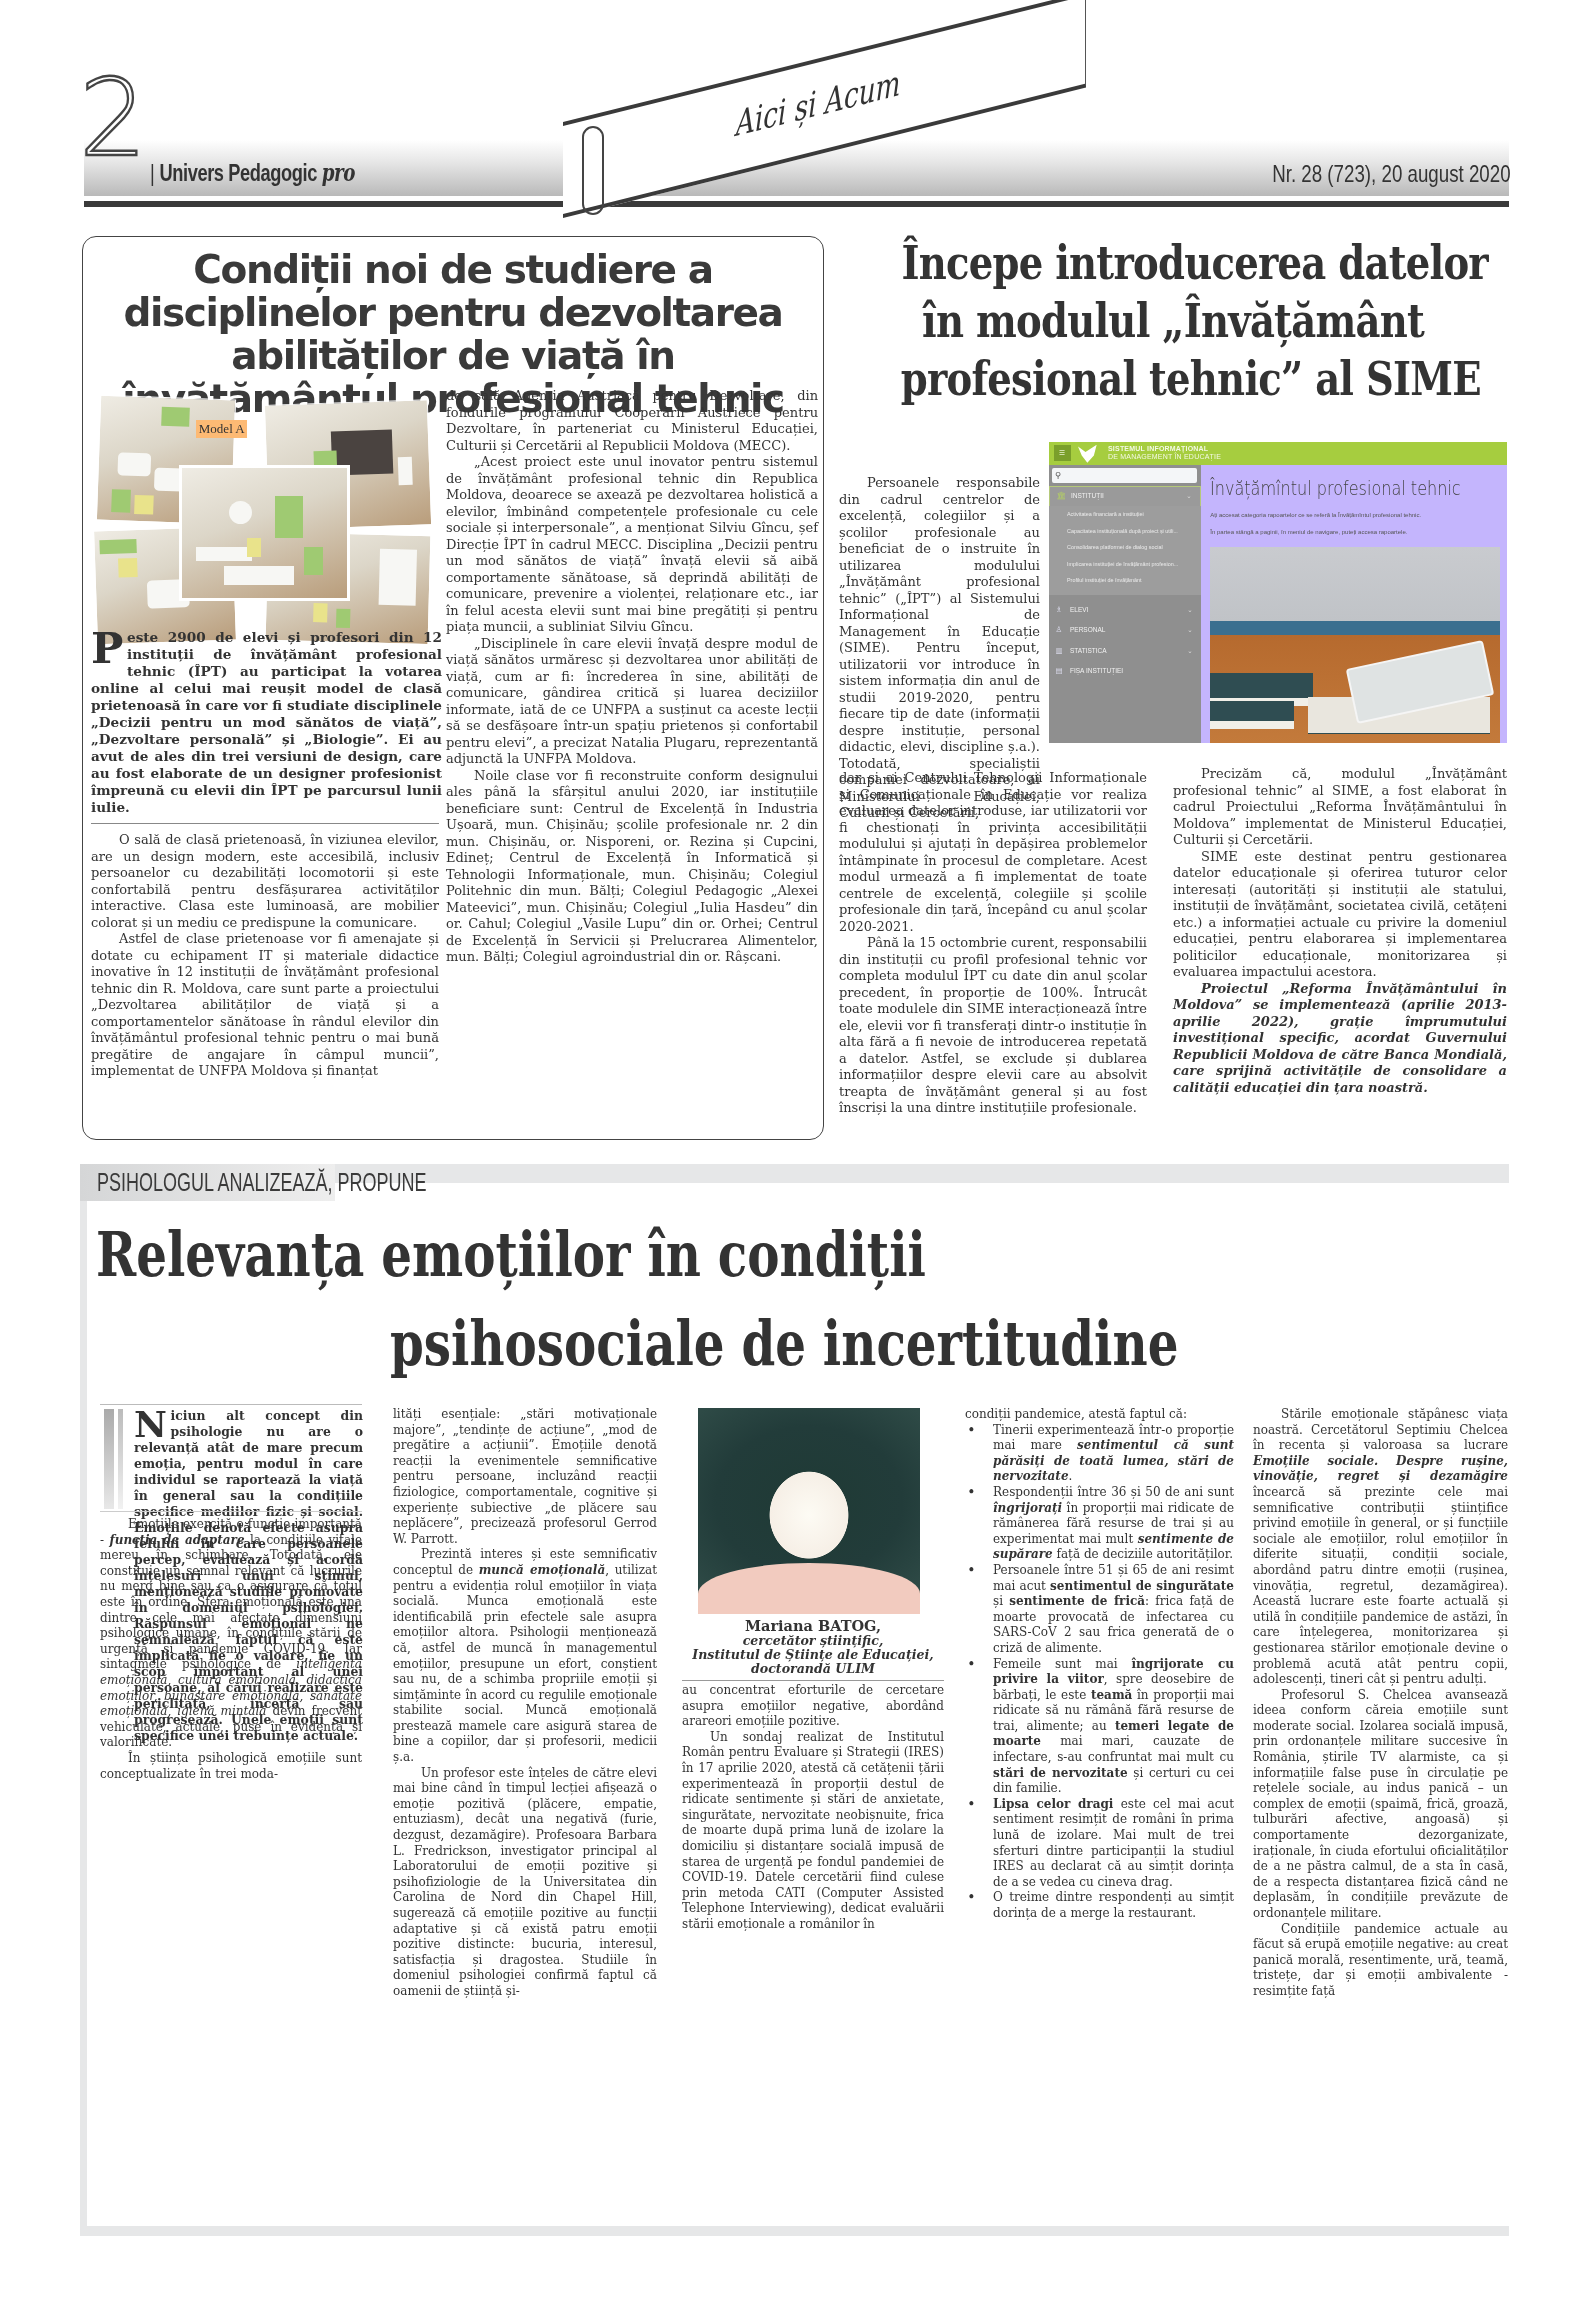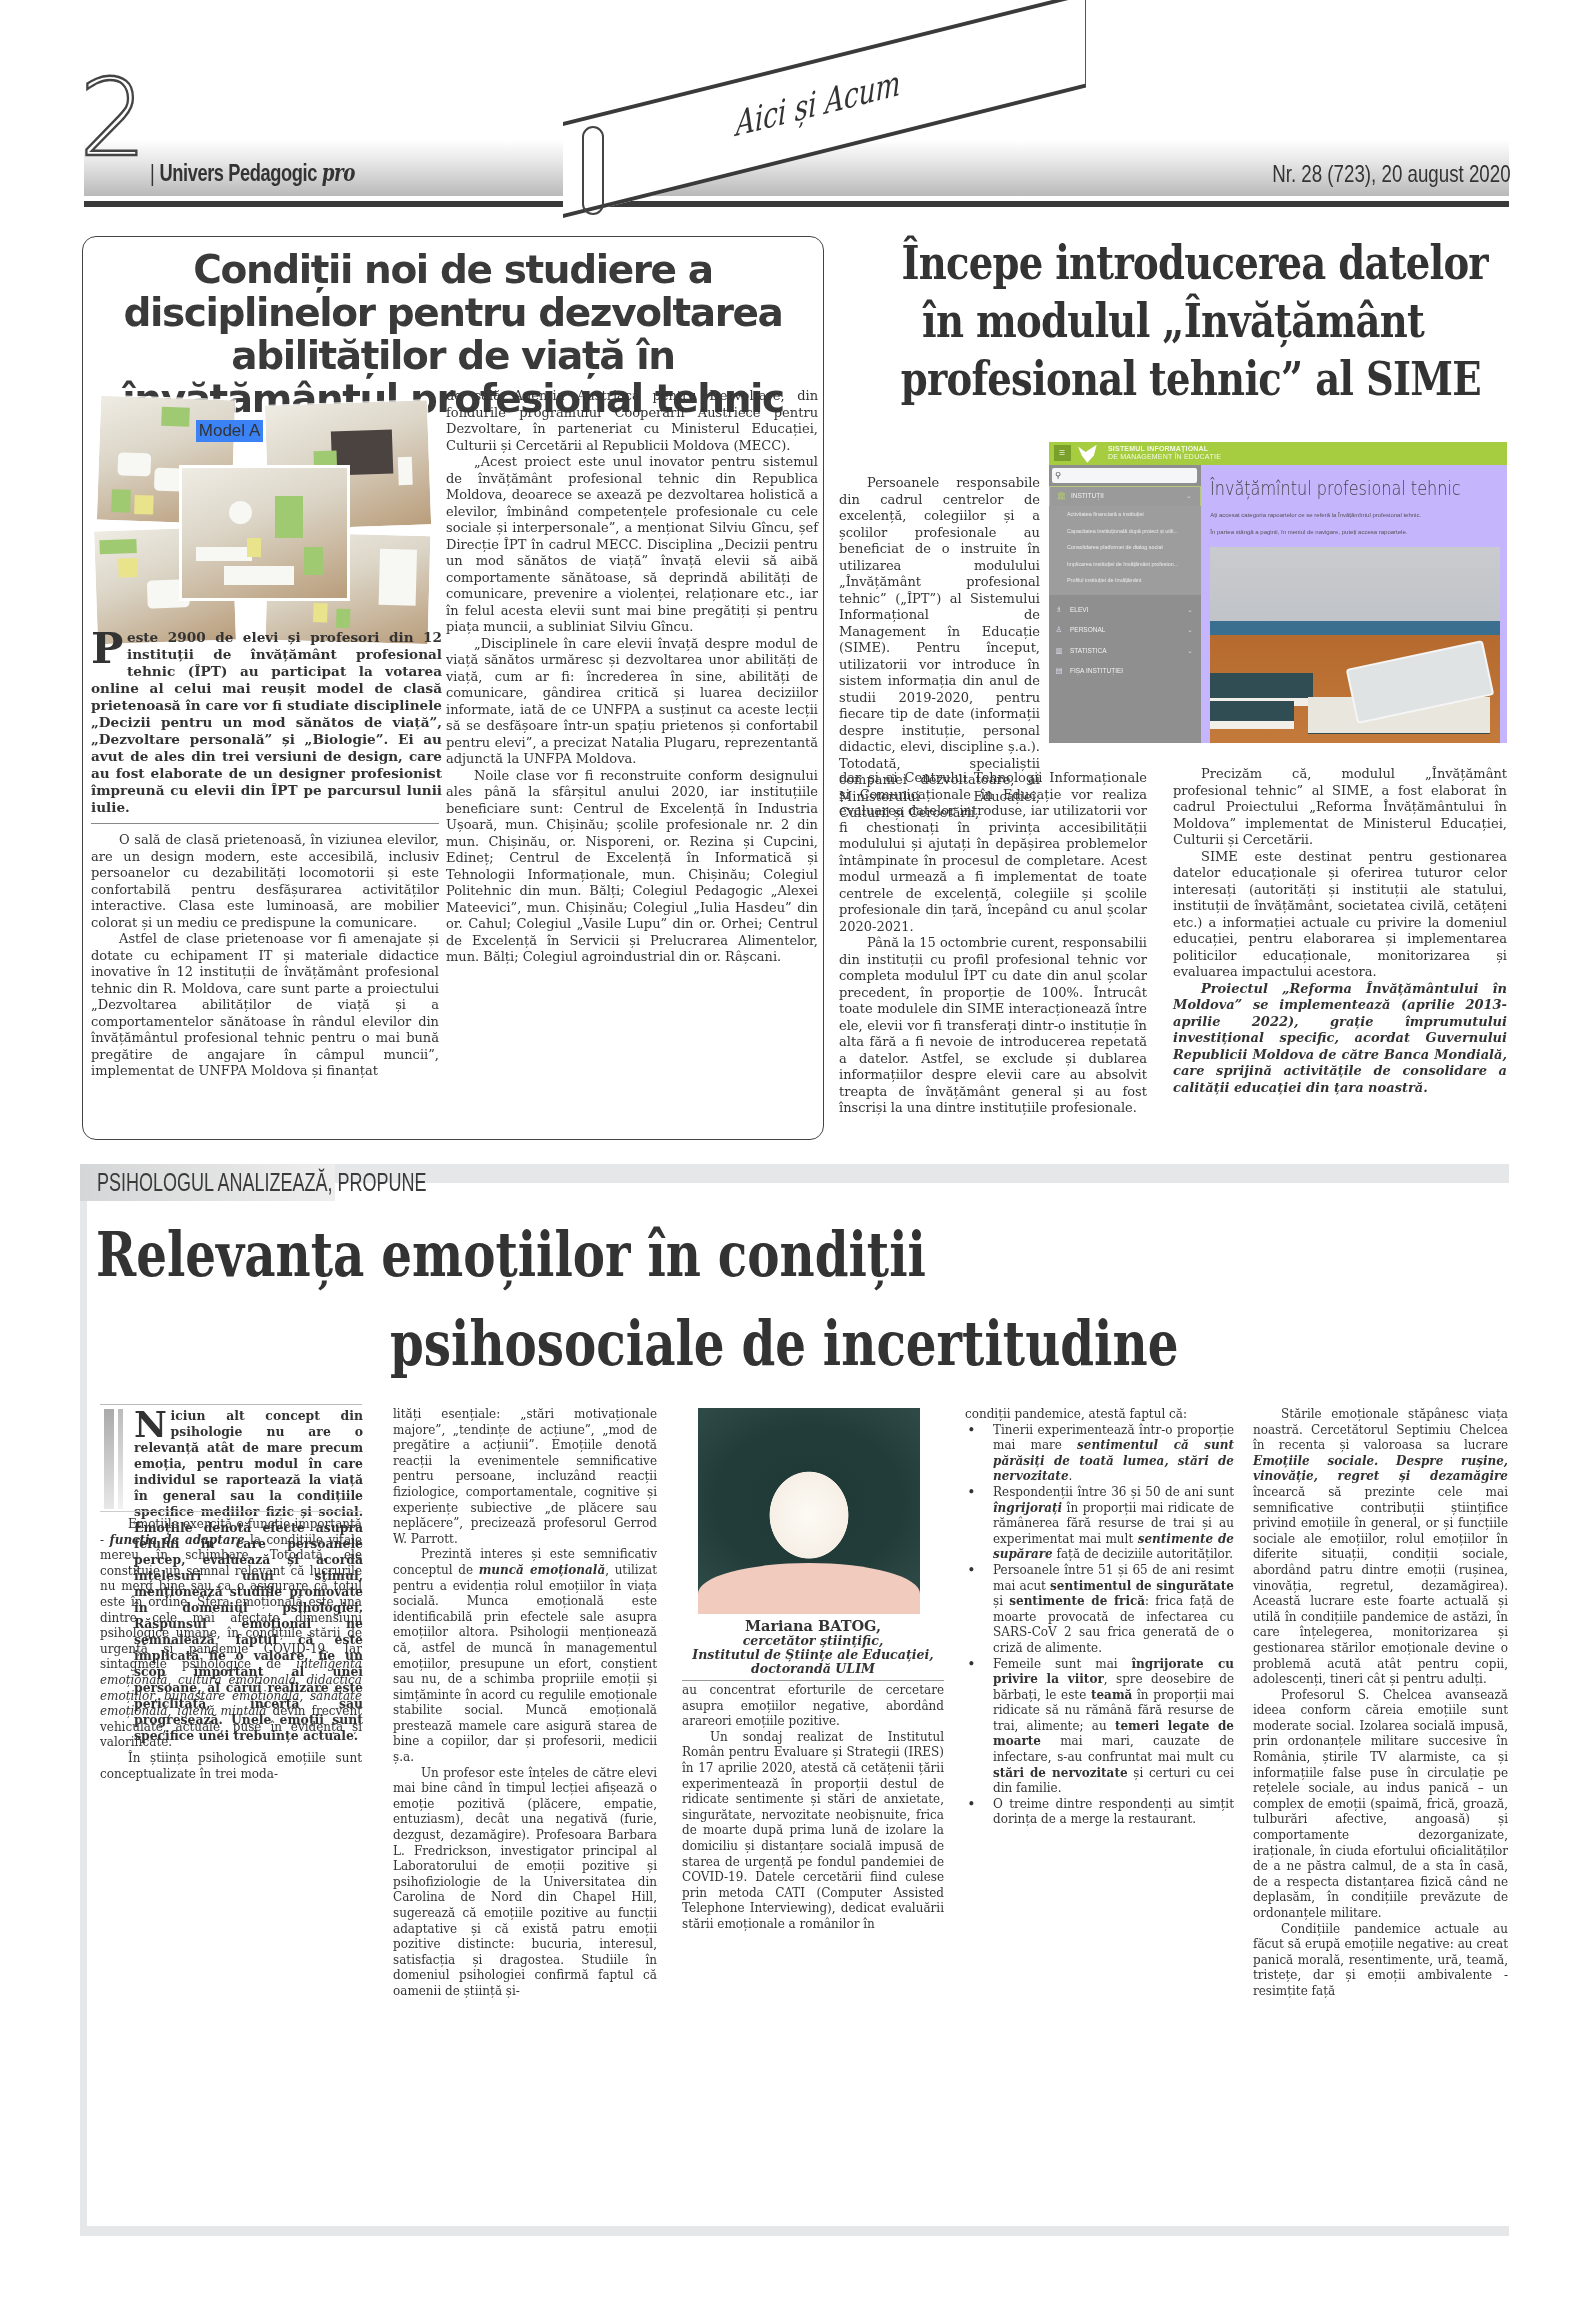--- a/index.html
+++ b/index.html
@@ -30,22 +30,22 @@
   .box1 { position: absolute; left: 82px; top: 236px; width: 742px; height: 904px; border: 1.9px solid #444;
           border-radius: 14px; }
   .a1-title { position: absolute; left: 112px; top: 248px; width: 682px; text-align: center;
               font-family: "DejaVu Sans", sans-serif; font-weight: bold; font-size: 39px; line-height: 43px;
               color: #3a3a3a; letter-spacing: -1.4px; }
   .collage { position: absolute; left: 93px; top: 397px; width: 346px; height: 248px; }
   .ph { position: absolute; background: linear-gradient(160deg, #efece4 0%, #dcd6c8 40%, #b99d7b 100%); border: 1.9px solid #fff; }
   .ph .g { position: absolute; background: #9fca72; }
   .ph .y { position: absolute; background: #e9e38b; }
   .ph .w { position: absolute; background: #f7f7f4; }
-  .modelA { position: absolute; left: 103px; top: 23.4px; background: #3b82f6; font-family: Liberation Sans, sans-serif;
-            font-size: 17px; color: #333; padding: 0.9px 2.8px; }
+  .modelA { position: absolute; left: 103px; top: 23.4px; background: #fdba74; font-family: Liberation Serif, serif;
+            font-size: 13px; color: #333; padding: 0.9px 2.8px; }
   .a1-lead { position: absolute; left: 91px; top: 629px; width: 351px; font-family: "DejaVu Serif", serif;
              font-weight: bold; font-size: 13.6px; line-height: 17px; text-align: justify; color: #333; }
   .dropcap { float: left; font-size: 43px; line-height: 36px; font-weight: bold; margin-right: 3.7px; margin-top: 0.9px; }
   .hr1 { position: absolute; left: 91px; top: 823px; width: 348px; height: 0.9px; background: #888; }
   .body-text { font-family: "DejaVu Serif", serif; font-size: 13px; line-height: 16.5px; text-align: justify; color: #333; }
   .body-text p { text-indent: 28px; }
   .body-text p.noind { text-indent: 0; }
   .a1-col1 { position: absolute; left: 91px; top: 832px; width: 348px; }
   .a1-col2 { position: absolute; left: 446px; top: 388px; width: 372px; }
 
@@ -305,20 +305,21 @@
   <p>Un sondaj realizat de Institutul Român pentru Evaluare și Strategii (IRES) în 17 aprilie 2020, atestă că cetățenii țării experimentează în proporții destul de ridicate sentimente și stări de anxietate, singurătate, nervozitate neobișnuite, frica de moarte după prima lună de izolare la domiciliu și distanțare socială impusă de starea de urgență pe fondul pandemiei de COVID-19. Datele cercetării fiind culese prin metoda CATI (Computer Assisted Telephone Interviewing), dedicat evaluării stării emoționale a românilor în</p>
 </div>
 
 <div class="a3-c4 small-text">
   <p class="noind">condiții pandemice, atestă faptul că:</p>
   <ul class="bullets">
     <li><span>Tinerii experimentează într-o proporție mai mare </span><b><i>sentimentul că sunt părăsiți de toată lumea, stări de nervozitate</i></b><span>.</span></li>
     <li><span>Respondenții între 36 și 50 de ani sunt </span><b><i>îngrijorați</i></b><span> în proporții mai ridicate de rămânerea fără resurse de trai și au experimentat mai mult </span><b><i>sentimente de supărare</i></b><span> față de deciziile autorităților.</span></li>
     <li><span>Persoanele între 51 și 65 de ani resimt mai acut </span><b>sentimentul de singurătate</b><span> și </span><b>sentimente de frică</b><span>: frica față de moarte provocată de infectarea cu SARS-CoV 2 sau frica generată de o criză de alimente.</span></li>
     <li><span>Femeile sunt mai </span><b>îngrijorate cu privire la viitor</b><span>, spre deosebire de bărbați, le este </span><b>teamă</b><span> în proporții mai ridicate să nu rămână fără resurse de trai, alimente; au </span><b>temeri legate de moarte</b><span> mai mari, cauzate de infectare, s-au confruntat mai mult cu </span><b>stări de nervozitate</b><span> și certuri cu cei din familie.</span></li>
+    <li><b>Lipsa celor dragi</b><span> este cel mai acut sentiment resimțit de români în prima lună de izolare. Mai mult de trei sferturi dintre participanții la studiul IRES au declarat că au simțit dorința de a se vedea cu cineva drag.</span></li>
     <li><span>O treime dintre respondenți au simțit dorința de a merge la restaurant.</span></li>
   </ul>
 </div>
 
 <div class="a3-c5 small-text">
   <p><span>Stările emoționale stăpânesc viața noastră. Cercetătorul Septimiu Chelcea în recenta și valoroasa sa lucrare </span><b><i>Emoțiile sociale. Despre rușine, vinovăție, regret și dezamăgire</i></b><span> încearcă să prezinte cele mai semnificative contribuții științifice privind emoțiile în general, or și funcțiile sociale ale emoțiilor, rolul emoțiilor în diferite situații, condiții sociale, abordând patru dintre emoții (rușinea, vinovăția, regretul, dezamăgirea). Această lucrare este foarte actuală și utilă în condițiile pandemice de astăzi, în care înțelegerea, monitorizarea și gestionarea stărilor emoționale devine o problemă acută atât pentru copii, adolescenți, tineri cât și pentru adulți.</span></p>
   <p>Profesorul S. Chelcea avansează ideea conform căreia emoțiile sunt moderate social. Izolarea socială impusă, prin ordonanțele militare succesive în România, știrile TV alarmiste, ca și informațiile false puse în circulație pe rețelele sociale, au indus panică – un complex de emoții (spaimă, frică, groază, tulburări afective, angoasă) și comportamente dezorganizate, iraționale, în ciuda efortului oficialităților de a ne păstra calmul, de a sta în casă, de a respecta distanțarea fizică când ne deplasăm, în condițiile prevăzute de ordonanțele militare.</p>
   <p>Condițiile pandemice actuale au făcut să erupă emoțiile negative: au creat panică morală, resentimente, ură, teamă, tristețe, dar și emoții ambivalente - resimțite față</p>
 </div>
 <div class="bottom-band"></div>

